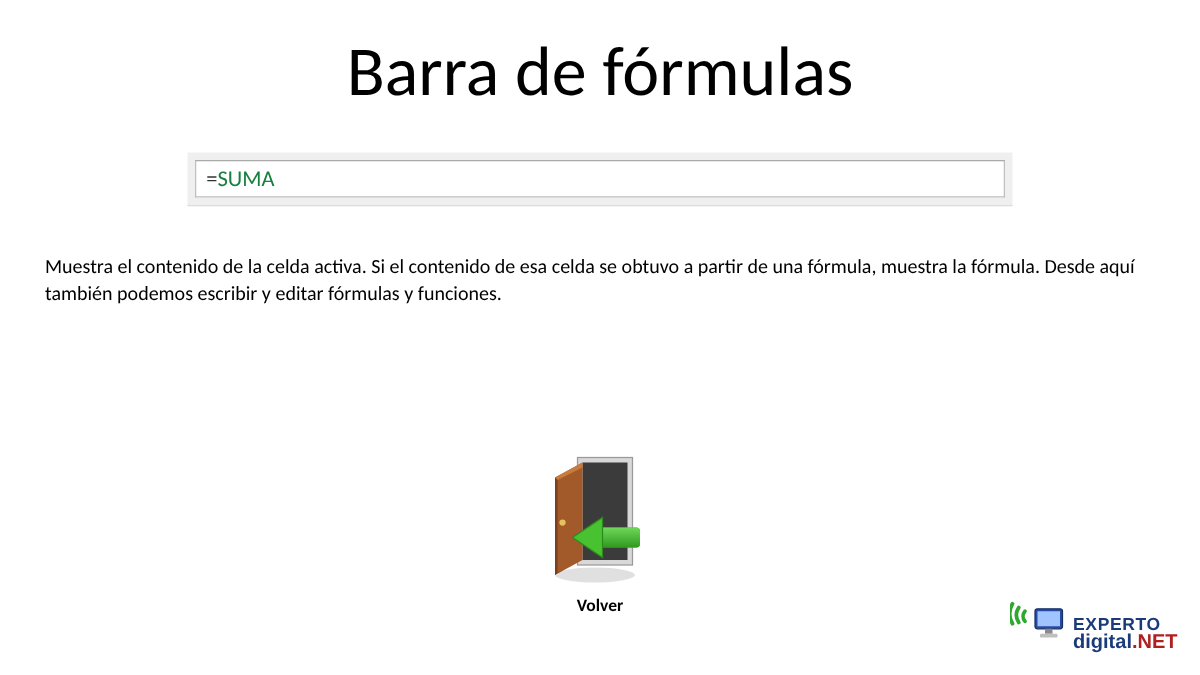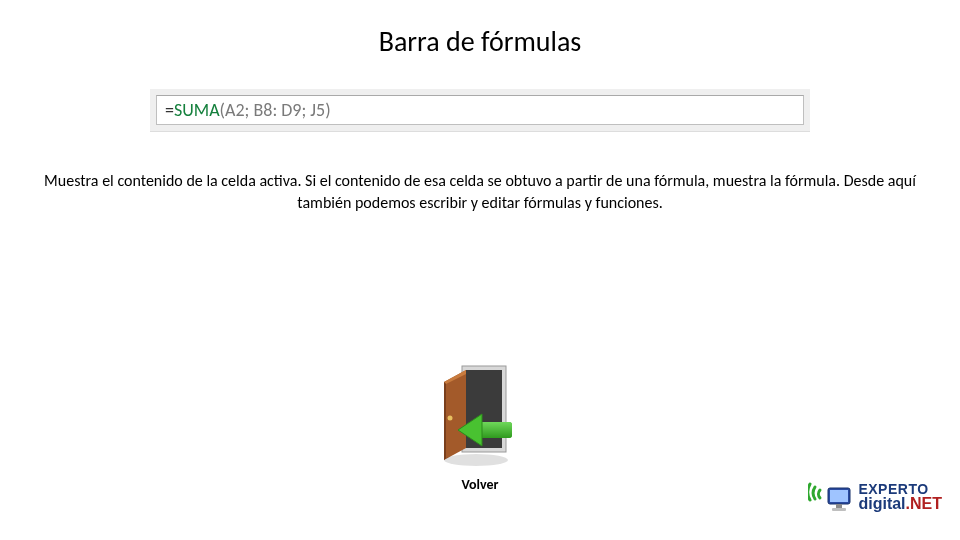--- a/index.html
+++ b/index.html
@@ -6,21 +6,21 @@
   body {
     width: 960px;
     height: 540px;
     background: #fff;
     font-family: "Calibri", "Segoe UI", Arial, sans-serif;
     position: relative;
     overflow: hidden;
   }
   .title {
     text-align: center;
-    font-size: 28px;
+    font-size: 56px;
     font-weight: 400;
     color: #000;
     padding-top: 24px;
   }
   .formula-bar-wrap {
     margin: 30px auto 0 auto;
     width: 660px;
     position: relative;
   }
   .formula-bar {
@@ -40,21 +40,21 @@
     color: #333;
     width: 100%;
     display: flex;
     align-items: center;
   }
   .formula-input .eq { color: #333; }
   .formula-input .fn { color: #15803d; }
   .formula-input .args { color: #7a7a7a; }
   .desc {
     margin: 38px 36px 0 36px;
-    text-align: center;
+    text-align: left;
     font-size: 16px;
     line-height: 1.35;
     color: #000;
   }
   .back-block {
     position: absolute;
     left: 50%;
     transform: translateX(-50%);
     top: 360px;
     text-align: center;
@@ -68,21 +68,21 @@
     margin-top: 6px;
     font-size: 14px;
     font-weight: 700;
     color: #000;
   }
   .logo {
     position: absolute;
     right: 18px;
     bottom: 18px;
     display: flex;
-    align-items: flex-start;
+    align-items: flex-end;
     gap: 6px;
     margin-top: 12px;
   }
   .logo-text {
     font-family: Arial, sans-serif;
     line-height: 1;
   }
   .logo-text .t1 {
     font-size: 14px;
     font-weight: 700;
@@ -99,21 +99,20 @@
 </head>
 <body>
 
 <h1 class="title">Barra de fórmulas</h1>
 
 <div class="formula-bar-wrap">
   <div class="formula-bar">
     <div class="formula-input">
       <span class="eq">=</span>
         <span class="fn">SUMA</span>
-        <span class="args">(A2; B8: D9; J5)</span>
     </div>
   </div>
 </div>
 
 <p class="desc">Muestra el contenido de la celda activa. Si el contenido de esa celda se obtuvo a partir de una fórmula, muestra la fórmula. Desde aquí también podemos escribir y editar fórmulas y funciones.</p>
 
 <div class="back-block">
   <div class="back-icon">
     <svg viewBox="0 0 96 110" width="96" height="110">
 

